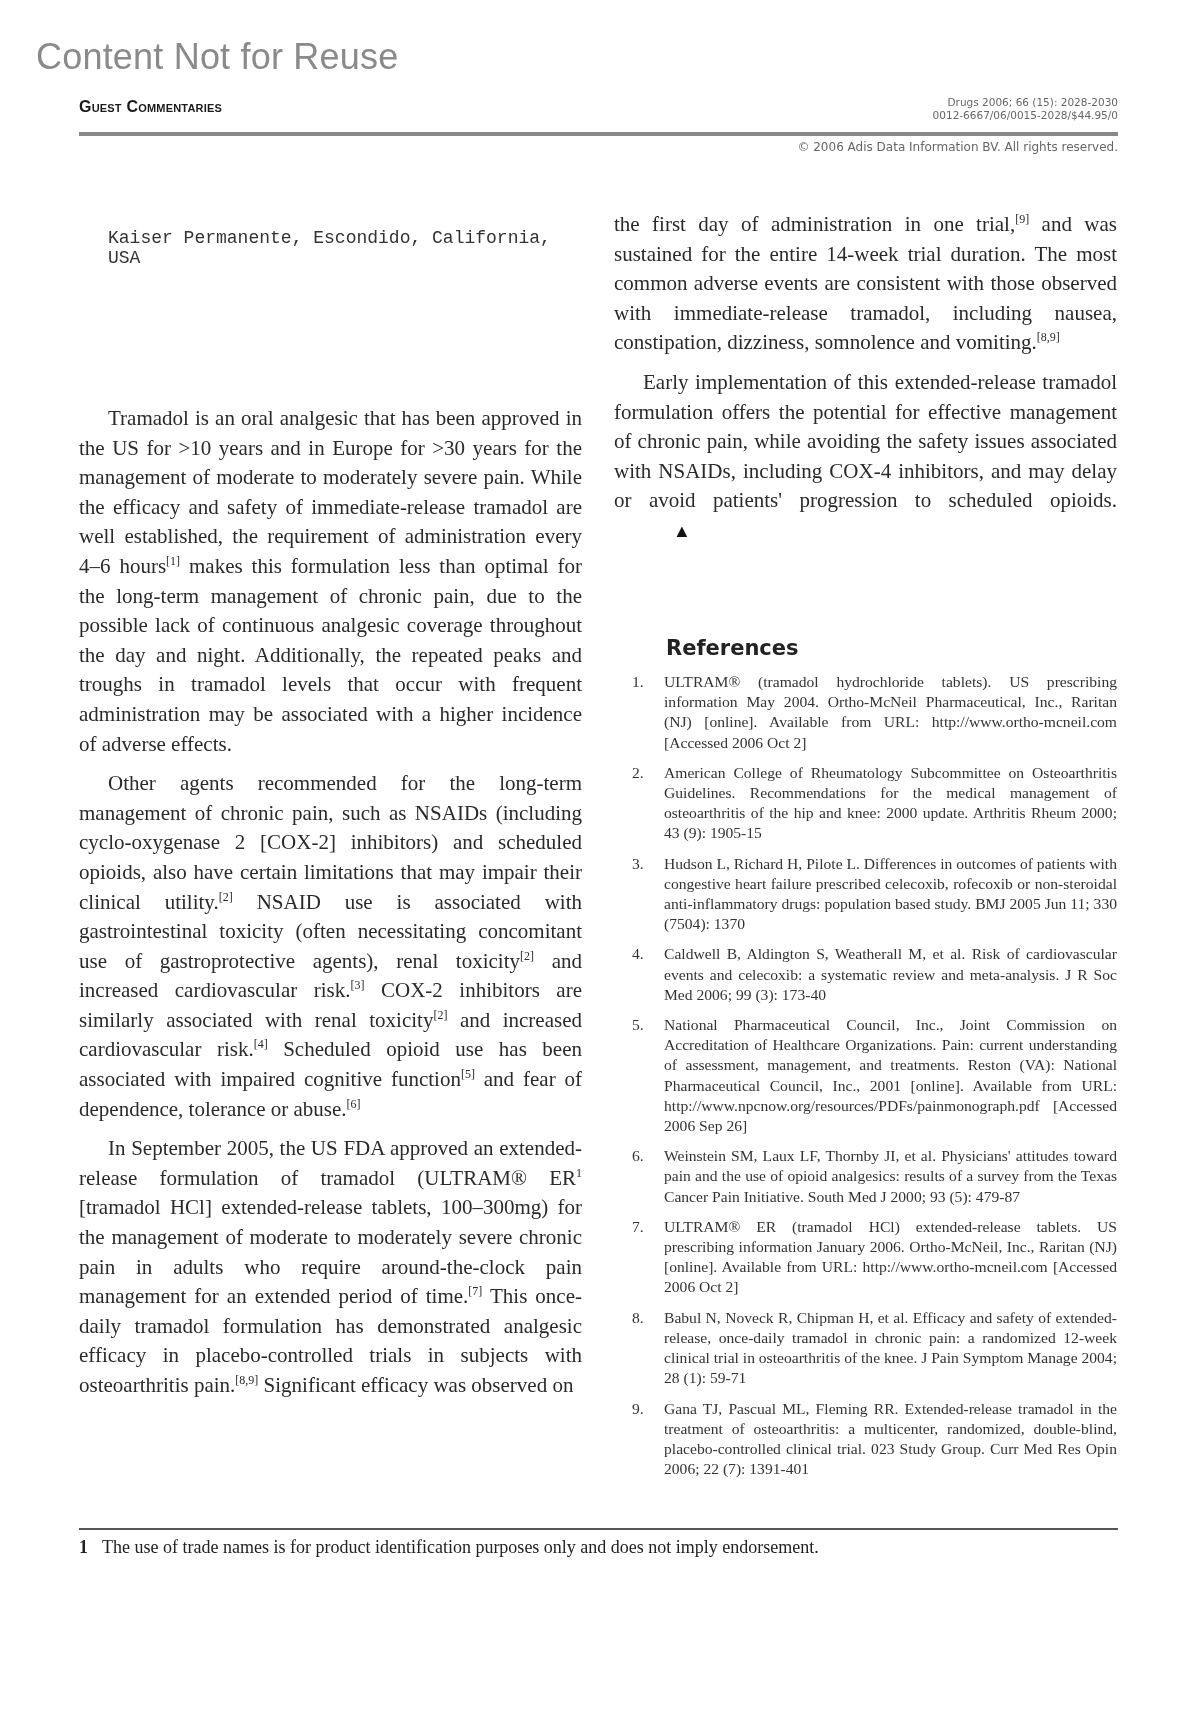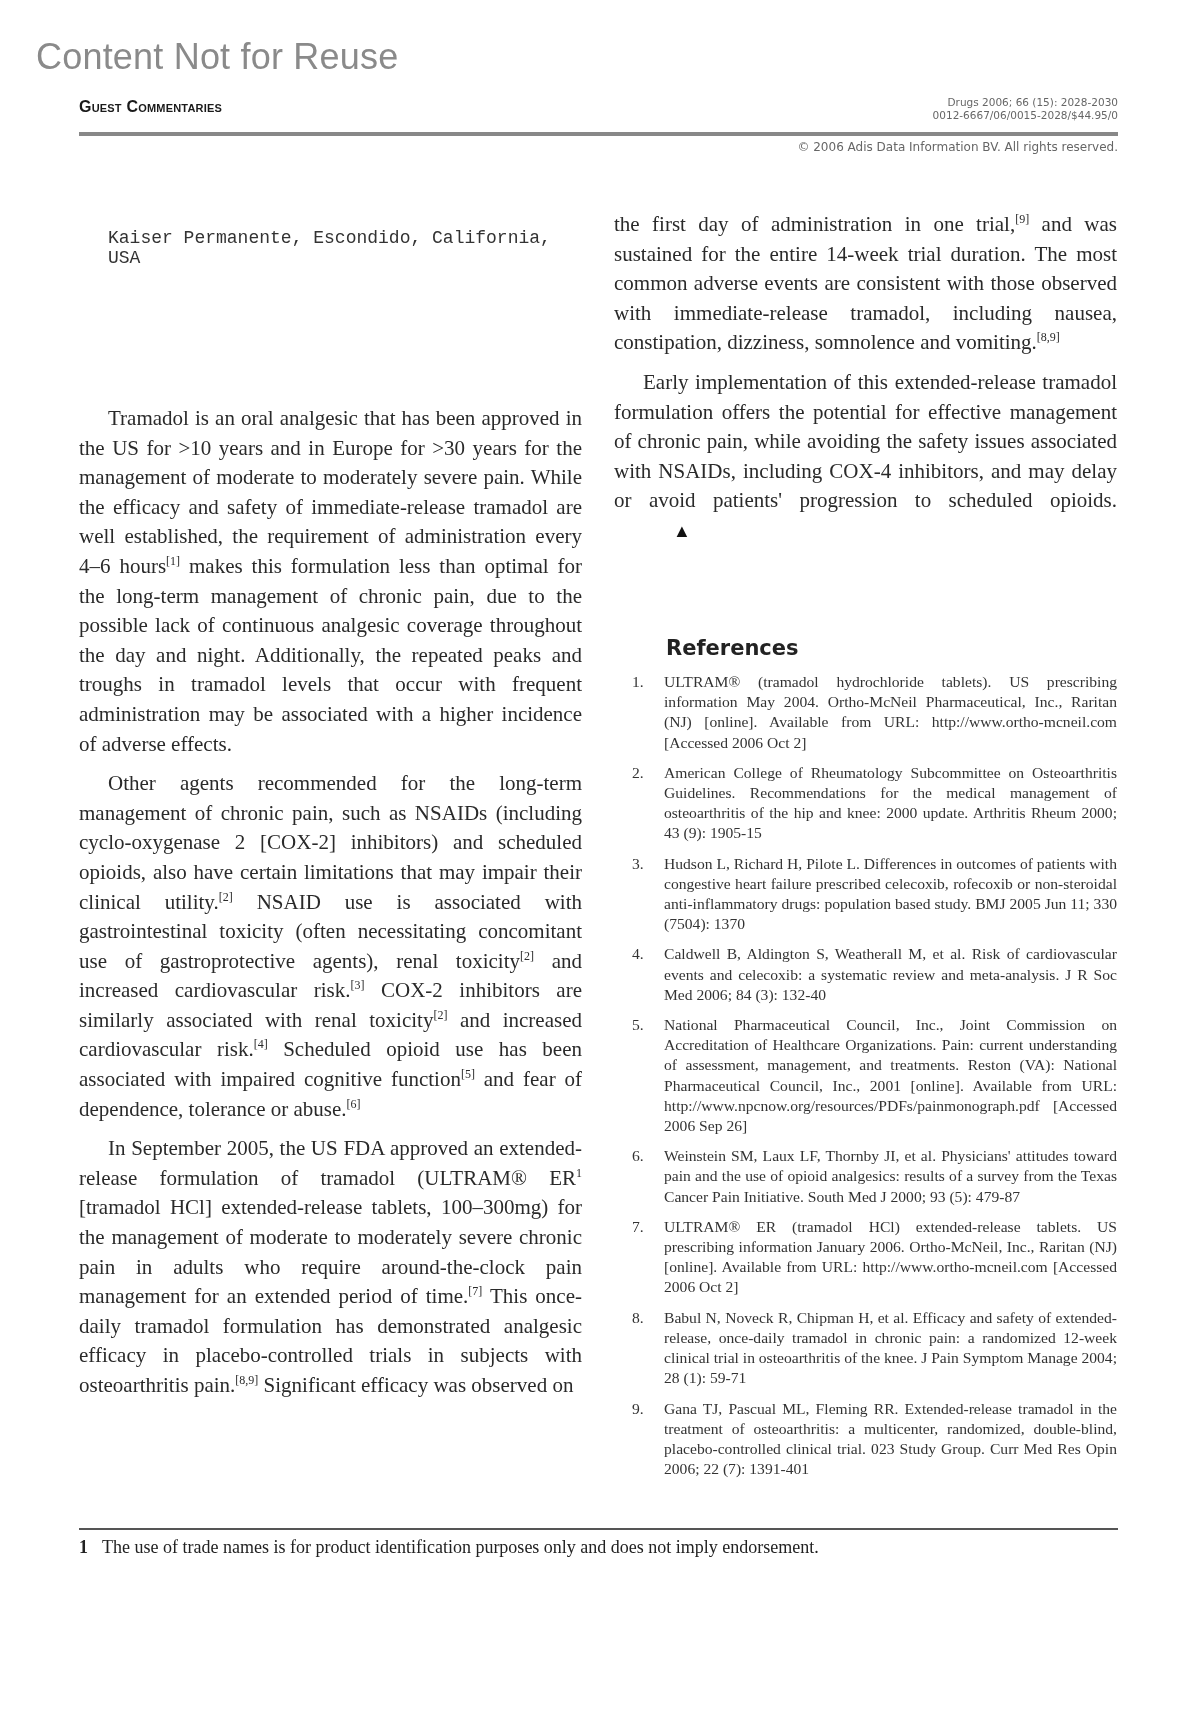--- a/index.html
+++ b/index.html
@@ -71,21 +71,21 @@
     <li>
       <span class="num">2.</span>
       <span class="text">American College of Rheumatology Subcommittee on Osteoarthritis Guidelines. Recommendations for the medical management of osteoarthritis of the hip and knee: 2000 update. Arthritis Rheum 2000; 43 (9): 1905-15</span>
     </li>
     <li>
       <span class="num">3.</span>
       <span class="text">Hudson L, Richard H, Pilote L. Differences in outcomes of patients with congestive heart failure prescribed celecoxib, rofecoxib or non-steroidal anti-inflammatory drugs: population based study. BMJ 2005 Jun 11; 330 (7504): 1370</span>
     </li>
     <li>
       <span class="num">4.</span>
-      <span class="text">Caldwell B, Aldington S, Weatherall M, et al. Risk of cardiovascular events and celecoxib: a systematic review and meta-analysis. J R Soc Med 2006; 84 (3): 132-40</span>
+      <span class="text">Caldwell B, Aldington S, Weatherall M, et al. Risk of cardiovascular events and celecoxib: a systematic review and meta-analysis. J R Soc Med 2006; 99 (3): 173-40</span>
     </li>
     <li>
       <span class="num">5.</span>
       <span class="text">National Pharmaceutical Council, Inc., Joint Commission on Accreditation of Healthcare Organizations. Pain: current understanding of assessment, management, and treatments. Reston (VA): National Pharmaceutical Council, Inc., 2001 [online]. Available from URL: http://www.npcnow.org/resources/PDFs/painmonograph.pdf [Accessed 2006 Sep 26]</span>
     </li>
     <li>
       <span class="num">6.</span>
       <span class="text">Weinstein SM, Laux LF, Thornby JI, et al. Physicians' attitudes toward pain and the use of opioid analgesics: results of a survey from the Texas Cancer Pain Initiative. South Med J 2000; 93 (5): 479-87</span>
     </li>
     <li>

